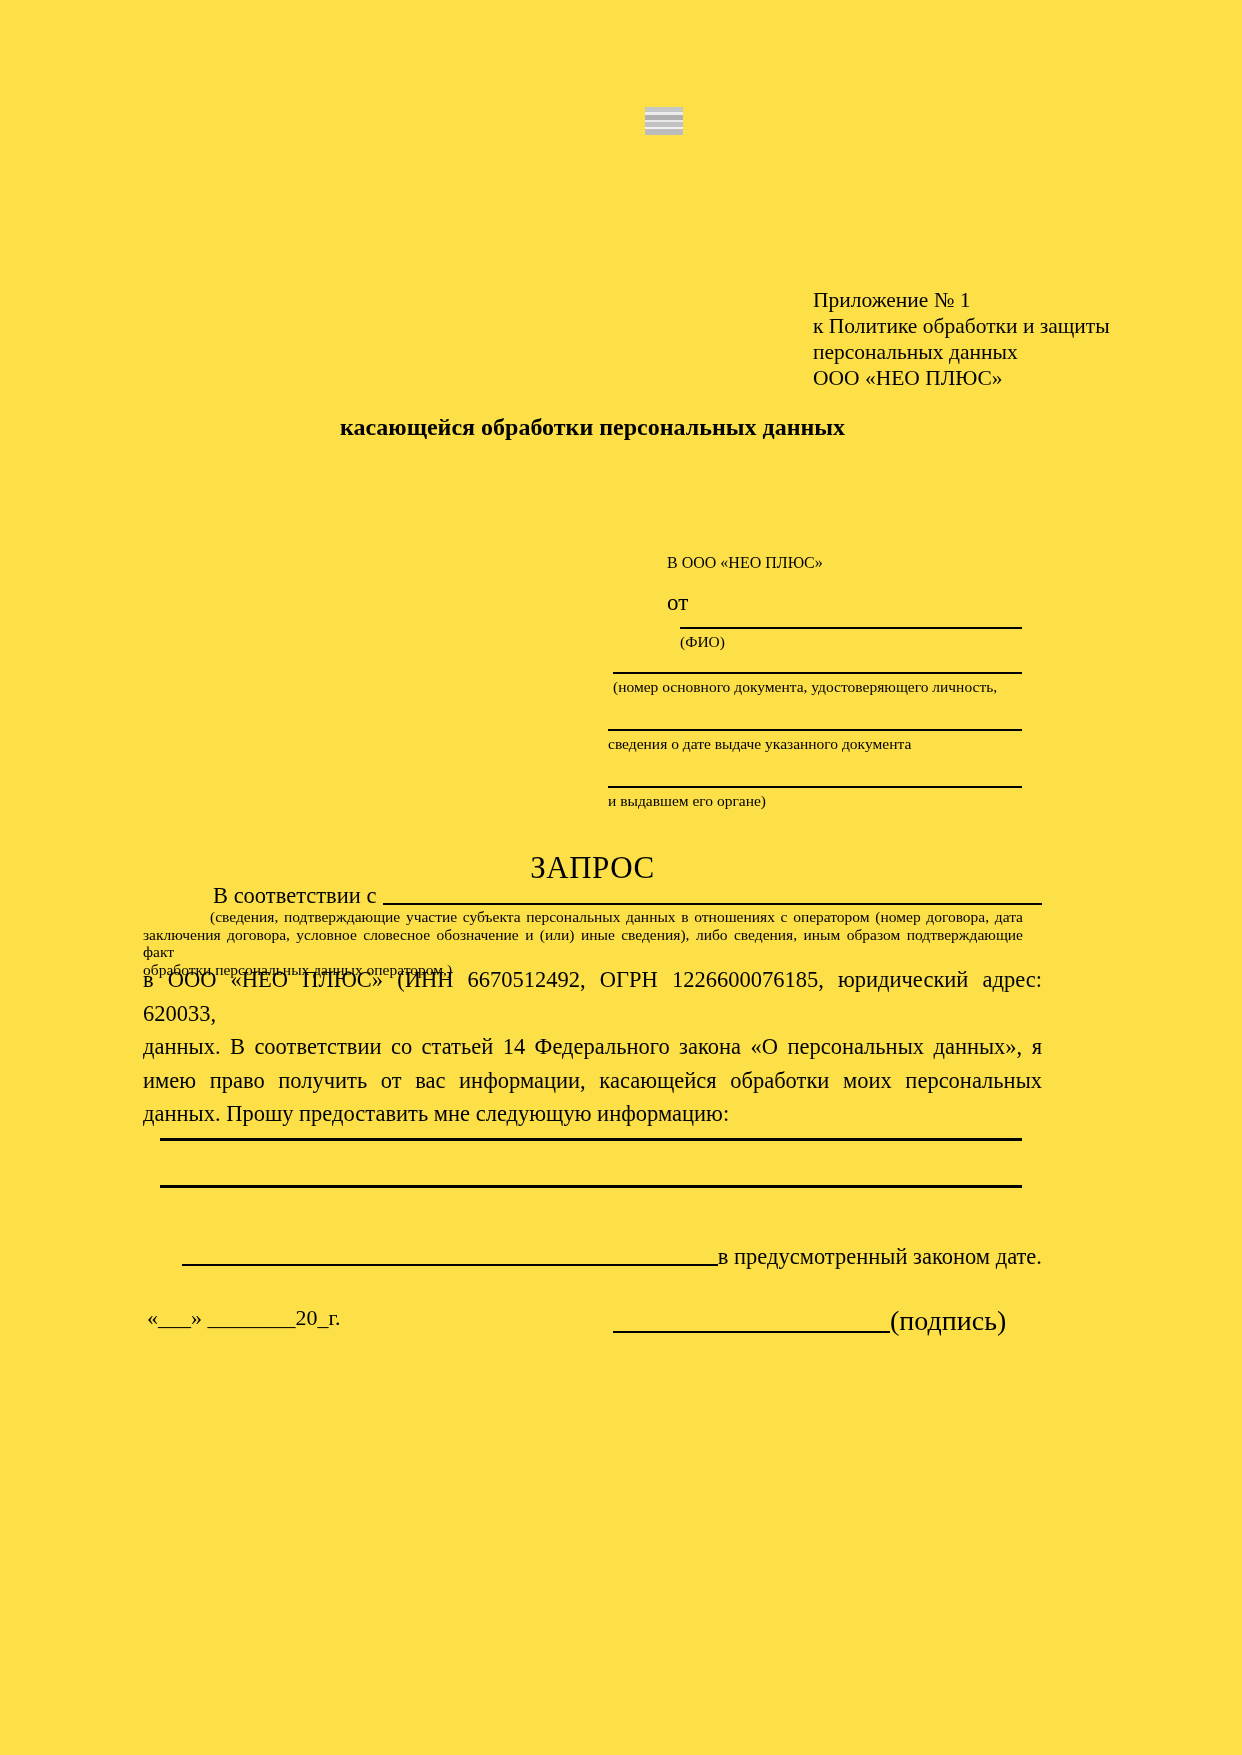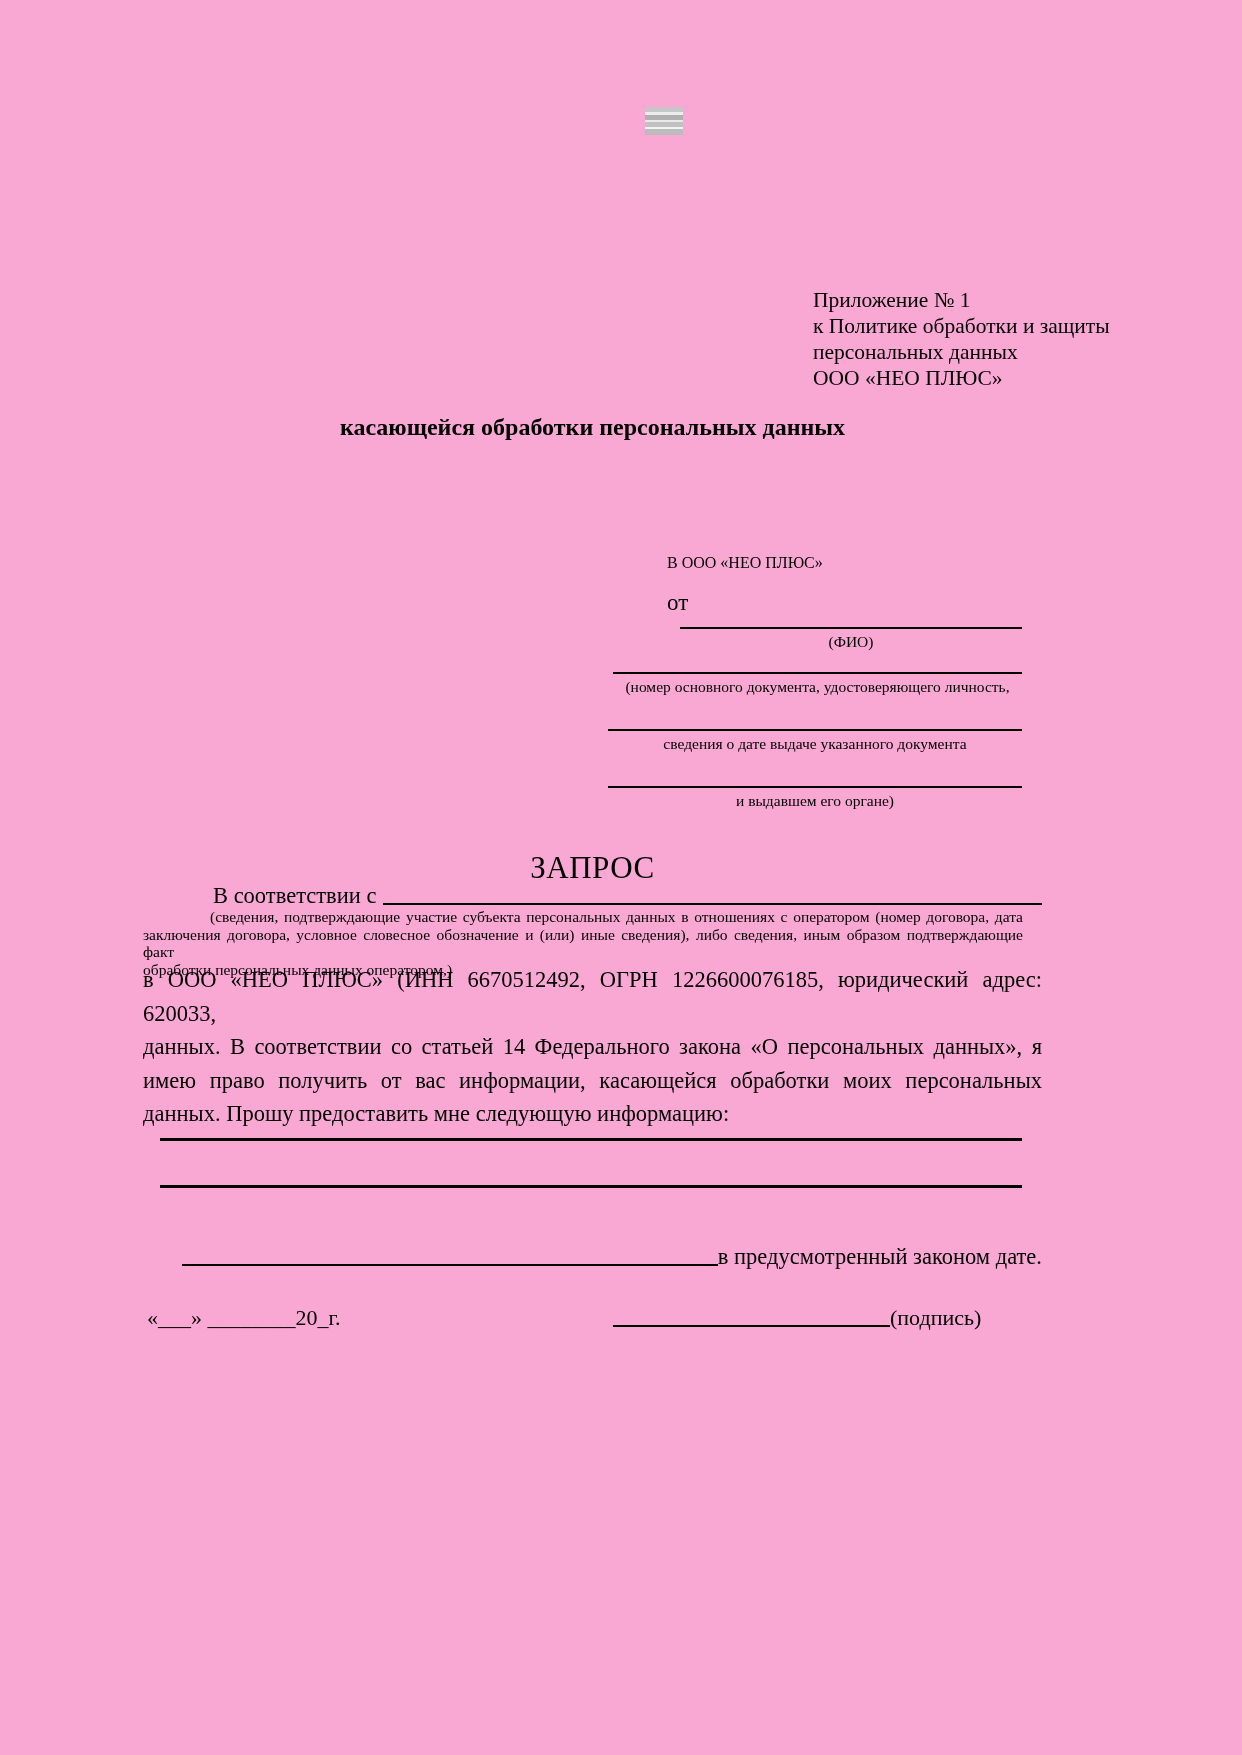--- a/index.html
+++ b/index.html
@@ -1,18 +1,18 @@
 <!DOCTYPE html>
 <html><head>
 <meta charset="utf-8">
 <style>
   * { margin:0; padding:0; box-sizing:border-box; }
   html,body { background:#ffffff; }
   .page {
-    position:relative; width:1242px; height:1755px; background:#f9a8d4;
+    position:relative; width:1242px; height:1755px; background:#fde047;
     color:#000; font-family:"Liberation Serif","DejaVu Serif",serif;
     overflow:hidden;
   }
   .abs { position:absolute; }
 
   
   .logo {
     left:645px; top:107px; width:38px; height:28px;
     background:linear-gradient(180deg,
       #c6c6c6 0 5px,#ececec 5px 8px,#b0b0b0 8px 13px,#e9e9e9 13px 15px,
@@ -22,21 +22,21 @@
 
   
   .appendix { left:813px; top:287px; font-size:21.5px; line-height:26px; width:320px; }
 
   
   .title { left:143px; top:411px; width:899px; text-align:center; font-weight:700; font-size:24px; line-height:33px; }
 
   
   .addr-to   { left:667px; top:554px; font-size:16px; }
   .addr-from { left:667px; top:590px; font-size:23px; }
-  .field { position:absolute; border-top:2px solid #000; text-align:center; font-size:15.5px; line-height:19px; padding-top:3px; }
+  .field { position:absolute; border-top:2px solid #000; font-size:15.5px; line-height:19px; padding-top:3px; }
   .f1 { left:680px; top:627px; width:342px; }
   .f2 { left:613px; top:672px; width:409px; }
   .f3 { left:608px; top:729px; width:414px; }
   .f4 { left:608px; top:786px; width:414px; }
 
   
   .zapros { left:143px; top:850px; width:899px; text-align:center; font-size:31px; letter-spacing:0.5px; }
   .intro  { left:143px; top:883px; width:899px; font-size:22.5px; display:flex; align-items:stretch; }
   .intro-text { padding-left:70px; white-space:nowrap; }
   .u-fill { flex:1; border-bottom:2.5px solid #000; margin:0 0 4px 7px; }
@@ -50,21 +50,21 @@
 
   .blank { position:absolute; height:0; border-bottom:3px solid #000; }
   .b1 { left:160px; top:1138px; width:862px; }
   .b2 { left:160px; top:1185px; width:862px; }
 
   .answer1 { left:143px; top:1210px; width:900px; text-align:right; font-size:22.5px; }
   .answer2 { left:175px; top:1244px; width:867px; font-size:22.5px; display:flex; align-items:stretch; }
   .answer2 .txt { white-space:nowrap; }
 
   .sig-date  { left:147px; top:1305px; font-size:22px; }
-  .sig-right { left:613px; top:1305px; font-size:22px; display:flex; align-items:stretch; }
+  .sig-right { left:613px; top:1305px; font-size:28px; display:flex; align-items:stretch; }
   .sig-line  { width:277px; border-bottom:2.5px solid #000; margin-bottom:4px; }
 </style>
 </head>
 <body>
 
 <div class="page">
 
   <div class="abs logo"></div>
 
   <div class="abs appendix">

